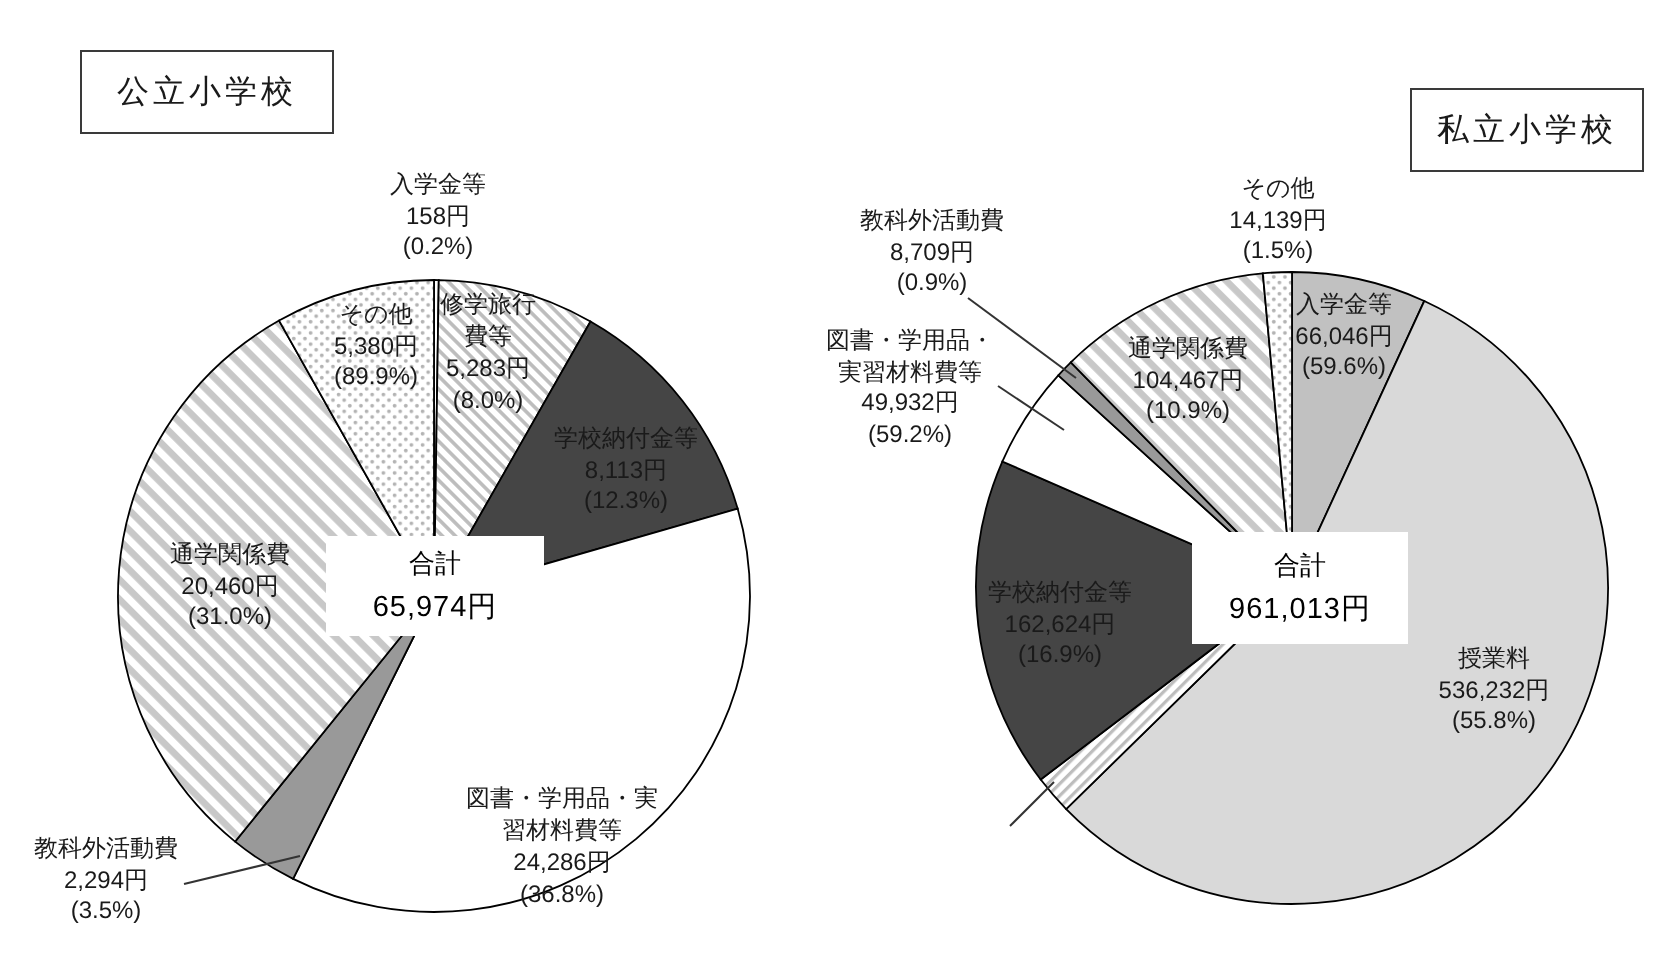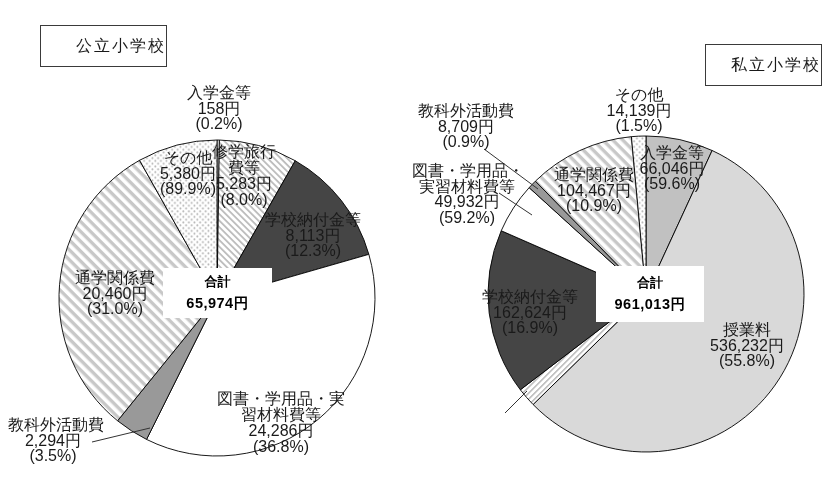--- a/index.html
+++ b/index.html
@@ -5,55 +5,55 @@
   html,body{margin:0;padding:0;background:#fff;}
   .canvas{
     position:relative;width:831px;height:481px;background:#ffffff;overflow:hidden;
     font-family:"Liberation Sans","DejaVu Sans",sans-serif;color:#111;
   }
   .pie{position:absolute;left:0;top:0;width:831px;height:481px;pointer-events:none;}
   #pie-0,#pie-1{z-index:1;}
   #leaders{z-index:2;}
   .title-box{
     position:absolute;z-index:4;background:#fff;border:1.4px solid #3a3a3a;
-    display:flex;align-items:center;justify-content:flex-end;
+    display:flex;align-items:center;justify-content:center;
     font-size:16px;letter-spacing:2px;color:#1a1a1a;
   }
   #c0-title{left:40px;top:25px;width:125px;height:40px;}
   #c1-title{left:675px;top:44px;width:115px;height:40px;margin-left:30px;}
   .lbl{
     position:absolute;z-index:3;text-align:center;
-    font-size:16px;line-height:15.5px;color:#1a1a1a;white-space:nowrap;
+    font-size:12px;line-height:15.5px;color:#1a1a1a;white-space:nowrap;
   }
   .lbl div{pointer-events:none;}
   
   #c0-nyugakukin{left:159px;top:85px;width:120px;}
   #c0-shugaku{left:194px;top:144px;width:100px;line-height:16px;}
   #c0-gakko{left:253px;top:212px;width:120px;}
   #c0-tosho{left:216px;top:346px;width:130px;line-height:16px;margin-top:45px;}
   #c0-kyoka{left:8px;top:417px;width:90px;}
   #c0-tsugaku{left:60px;top:270px;width:110px;}
   #c0-sonota{left:138px;top:150px;width:100px;}
   
   #c1-sonota{left:584px;top:87px;width:110px;}
   #c1-nyugakukin{left:617px;top:145px;width:110px;}
   #c1-jugyo{left:692px;top:322px;width:110px;}
   #c1-shugaku{left:421px;top:391px;width:110px;}
   #c1-gakko{left:470px;top:289px;width:120px;}
-  #c1-tosho{left:412px;top:163px;width:110px;}
+  #c1-tosho{left:400px;top:163px;width:110px;}
   #c1-kyoka{left:411px;top:103px;width:110px;}
   #c1-tsugaku{left:539px;top:167px;width:110px;}
   .total-box{
     position:absolute;z-index:3;background:#ffffff;text-align:center;
     display:flex;flex-direction:column;align-items:center;justify-content:center;gap:3px;
   }
   #c0-total{left:163px;top:268px;width:109px;height:50px;}
   #c1-total{left:596px;top:266px;width:108px;height:56px;}
-  .total-label{font-weight:bold;font-size:13px;color:#000;}
-  .total-value{font-weight:bold;font-size:14.5px;color:#000;letter-spacing:.5px;}
+  .total-label{font-weight:normal;font-size:13px;color:#000;}
+  .total-value{font-weight:normal;font-size:14.5px;color:#000;letter-spacing:.5px;}
 </style>
 </head>
 <body>
 
 <div class="canvas">
 
   <svg id="pie-0" class="pie" viewBox="0 0 831 481">
       <defs>
       <pattern id="p0-stripe-wide" patternUnits="userSpaceOnUse" width="7" height="7" patternTransform="rotate(45)">
           <rect width="7" height="7" fill="#ffffff"></rect>

